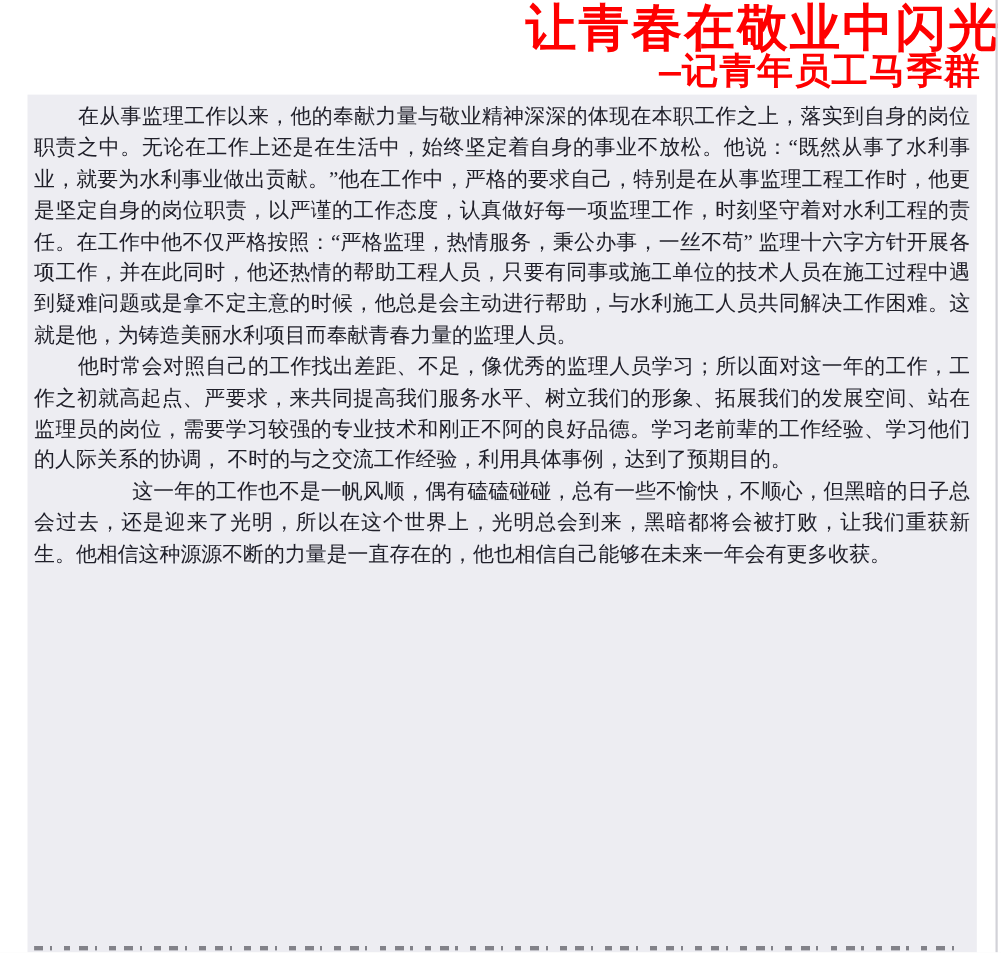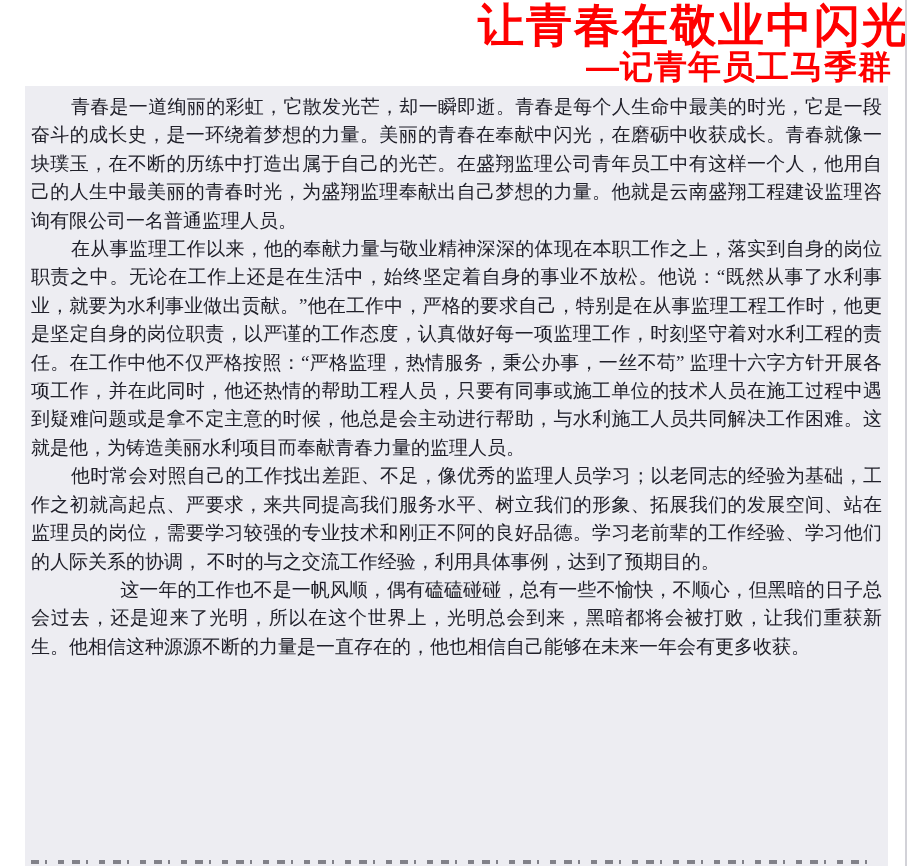--- a/index.html
+++ b/index.html
@@ -29,21 +29,21 @@
   }
   .sub-title {
     text-align: right;
     padding-right: 18px;
     margin-top: -2px;
     font-size: 33px;
     line-height: 35px;
     font-weight: 900;
     color: #ff0000;
     letter-spacing: 1px;
-    font-family: Liberation Sans, sans-serif;
+    font-family: Liberation Mono, monospace;
   }
   
   .content {
     position: absolute;
     left: 25px; top: 86px;
     width: 863px; height: 780px;
     background: #ededf2;
     padding: 7px 6px 0 6px;
     overflow: hidden;
   }
@@ -81,22 +81,21 @@
 
 <div class="page">
 
   <div class="header">
     <h1 class="main-title">让青春在敬业中闪光</h1>
     <h2 class="sub-title">—记青年员工马季群</h2>
   </div>
 
   <div class="content">
 
-  <p class="para">青春是一道绚丽的彩虹，它散发光芒，却一瞬即逝。青春是每个人生命中最美的时光，它是一段奋斗的成长史，是一环绕着梦想的力量。美丽的青春在奉献中闪光，在磨砺中收获成长。青春就像一块璞玉，在不断的历练中打造出属于自己的光芒。在盛翔监理公司青年员工中有这样一个人，他用自己的人生中最美丽的青春时光，为盛翔监理奉献出自己梦想的力量。他就是云南盛翔工程建设监理咨询有限公司一名普通监理人员。</p>
       <p class="para">在从事监理工作以来，他的奉献力量与敬业精神深深的体现在本职工作之上，落实到自身的岗位职责之中。无论在工作上还是在生活中，始终坚定着自身的事业不放松。他说：“既然从事了水利事业，就要为水利事业做出贡献。”他在工作中，严格的要求自己，特别是在从事监理工程工作时，他更是坚定自身的岗位职责，以严谨的工作态度，认真做好每一项监理工作，时刻坚守着对水利工程的责任。在工作中他不仅严格按照：“严格监理，热情服务，秉公办事，一丝不苟” 监理十六字方针开展各项工作，并在此同时，他还热情的帮助工程人员，只要有同事或施工单位的技术人员在施工过程中遇到疑难问题或是拿不定主意的时候，他总是会主动进行帮助，与水利施工人员共同解决工作困难。这就是他，为铸造美丽水利项目而奉献青春力量的监理人员。</p>
-      <p class="para">他时常会对照自己的工作找出差距、不足，像优秀的监理人员学习；以老同志的经验为基础，工作之初就高起点、严要求，来共同提高我们服务水平、树立我们的形象、拓展我们的发展空间、站在监理员的岗位，需要学习较强的专业技术和刚正不阿的良好品德。学习老前辈的工作经验、学习他们的人际关系的协调， 不时的与之交流工作经验，利用具体事例，达到了预期目的。</p>
+      <p class="para">他时常会对照自己的工作找出差距、不足，像优秀的监理人员学习；所以面对这一年的工作，工作之初就高起点、严要求，来共同提高我们服务水平、树立我们的形象、拓展我们的发展空间、站在监理员的岗位，需要学习较强的专业技术和刚正不阿的良好品德。学习老前辈的工作经验、学习他们的人际关系的协调， 不时的与之交流工作经验，利用具体事例，达到了预期目的。</p>
       <p class="para deep">这一年的工作也不是一帆风顺，偶有磕磕碰碰，总有一些不愉快，不顺心，但黑暗的日子总会过去，还是迎来了光明，所以在这个世界上，光明总会到来，黑暗都将会被打败，让我们重获新生。他相信这种源源不断的力量是一直存在的，他也相信自己能够在未来一年会有更多收获。</p>
     </div>
 
   <div class="clipped-line"></div>
   <div class="right-edge-line"></div>
 
 </div>
 
 </body></html>

